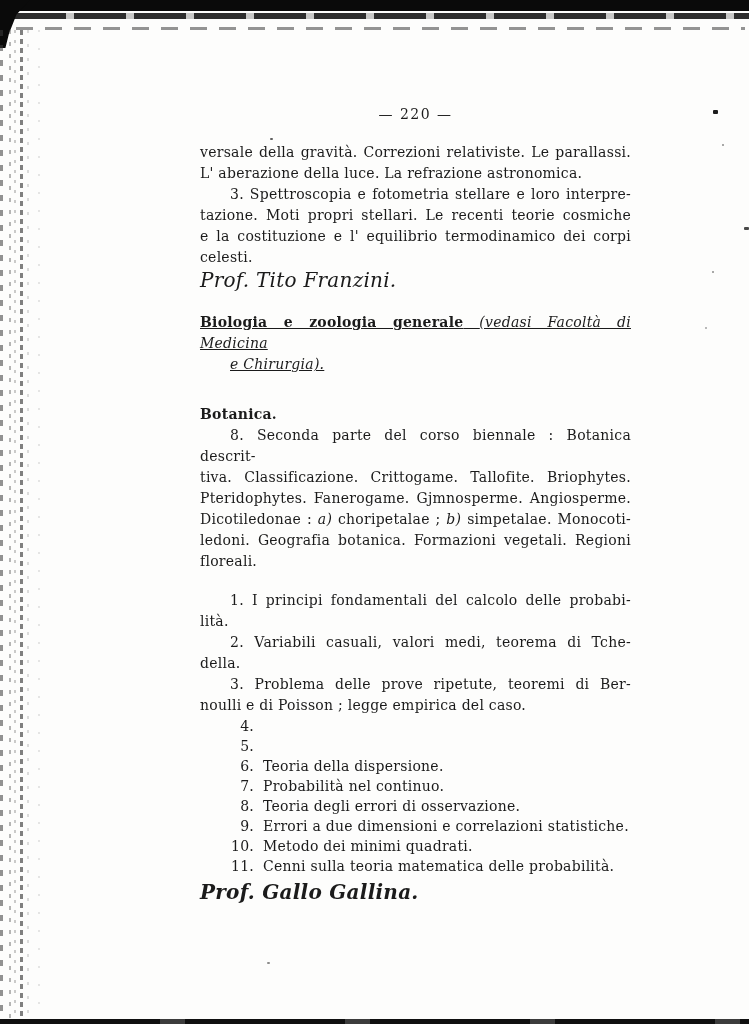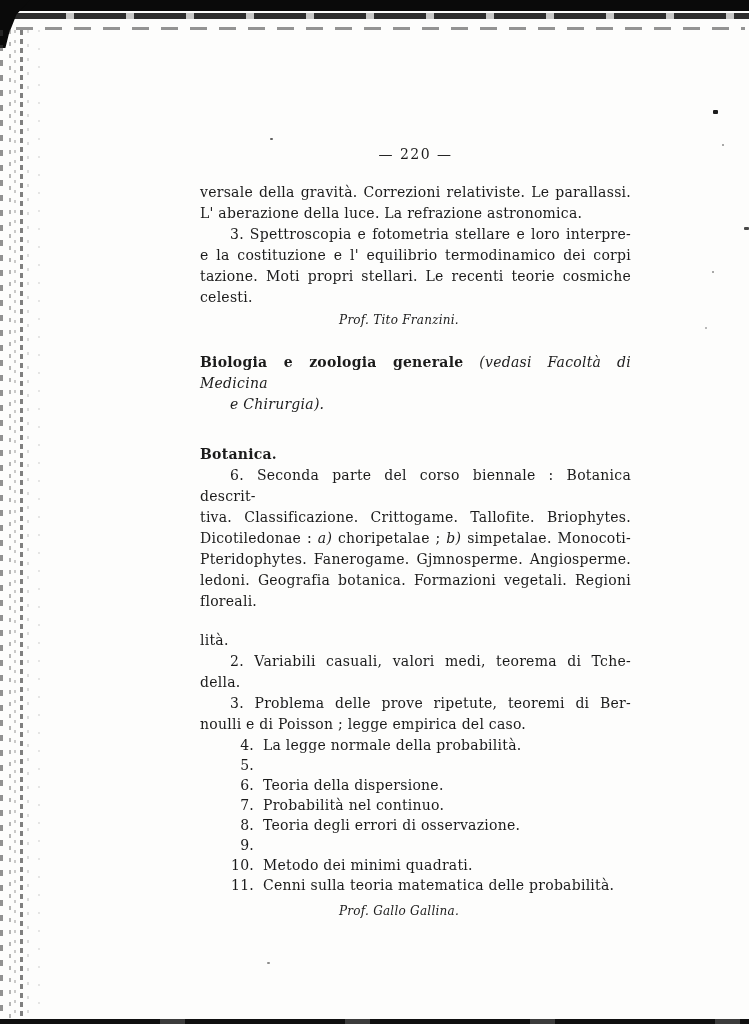--- a/index.html
+++ b/index.html
@@ -44,36 +44,36 @@
   .strip-f { left: 38px; width: 2px; background: repeating-linear-gradient(180deg, #777777 0 2px, transparent 2px 18px); opacity: .18; }
   .bottom-band {
     position: absolute; bottom: 0; left: 0; right: 0; height: 5px;
     background: repeating-linear-gradient(90deg, #101010 0 160px, #3c3c3c 160px 185px);
   }
   .speck { position: absolute; background: #1c1c1c; border-radius: 1px; }
 
   
   .content {
     position: absolute; left: 200px; top: 104px; width: 431px;
-    font-size: 14px; line-height: 21px; letter-spacing: .25px; margin-top: 40px;
+    font-size: 14px; line-height: 21px; letter-spacing: .25px;
   }
   .pageno { text-align: center; margin-bottom: 17px; letter-spacing: 1.5px; }
   .jline { text-align: justify; text-align-last: justify; text-justify: inter-word; }
   .ind   { text-indent: 30px; }
   .b { font-weight: bold; }
   .i { font-style: italic; }
   .heading { font-weight: bold; }
-  .sig { text-align: center; font-style: italic; padding-right: 33px; font-size: 12px; }
+  .sig { text-align: left; font-style: italic; padding-right: 33px; font-size: 20px; }
 
   .mt-sig1 { margin-top: 2px; }
-  .mt-bio  { margin-top: 21px; }
+  .mt-bio  { margin-top: 21px; text-decoration: underline; }
   .mt-bot  { margin-top: 29px; }
   .mt-cal  { margin-top: 18px; }
   .mt-par  { margin-top: 8px; }
-  .mt-sig2 { margin-top: 6px; }
+  .mt-sig2 { margin-top: 6px; font-weight: bold; }
 
   .list { line-height: 20px; margin-top: 0; }
   .lrow { display: flex; }
   .lnum { flex: none; width: 54px; text-align: right; }
   .ltxt { margin-left: 9px; }
 </style>
 </head>
 <body>
 
 <div class="page">
@@ -101,83 +101,84 @@
 
     <div class="pageno">— 220 —</div>
 
     <div>
       <div class="jline">versale della gravità. Correzioni relativiste. Le parallassi.</div>
       <div>L' aberazione della luce. La refrazione astronomica.</div>
     </div>
 
     <div>
       <div class="jline ind">3. Spettroscopia e fotometria stellare e loro interpre-</div>
+      <div class="jline">tazione. Moti propri stellari. Le recenti teorie cosmiche</div>
       <div class="jline">e la costituzione e l' equilibrio termodinamico dei corpi</div>
-      <div class="jline">tazione. Moti propri stellari. Le recenti teorie cosmiche</div>
       <div>celesti.</div>
     </div>
 
     <div class="sig mt-sig1">Prof. Tito Franzini.</div>
 
     <div class="mt-bio">
       <div class="jline">
         <span class="b">Biologia e zoologia generale</span>
         <span class="i">(vedasi Facoltà di Medicina</span>
       </div>
       <div class="i ind">e Chirurgia).</div>
     </div>
 
     <div class="mt-bot">
       <div class="heading">Botanica.</div>
       <div>
-        <div class="jline ind">6. Seconda parte del corso biennale : Botanica descrit-</div>
+        <div class="jline ind">8. Seconda parte del corso biennale : Botanica descrit-</div>
         <div class="jline">tiva. Classificazione. Crittogame. Tallofite. Briophytes.</div>
+        <div class="jline">Pteridophytes. Fanerogame. Gjmnosperme. Angiosperme.</div>
         <div class="jline"><span>Dicotiledonae : </span><span class="i">a)</span><span> choripetalae ; </span><span class="i">b)</span><span> simpetalae. Monocoti-</span></div>
-        <div class="jline">Pteridophytes. Fanerogame. Gjmnosperme. Angiosperme.</div>
         <div class="jline">ledoni. Geografia botanica. Formazioni vegetali. Regioni</div>
         <div>floreali.</div>
       </div>
     </div>
 
     <div class="mt-cal">
 
       <div class="mt-par">
+        <div class="jline ind">1. I principi fondamentali del calcolo delle probabi-</div>
         <div>lità.</div>
       </div>
       <div>
         <div class="jline ind">2. Variabili casuali, valori medi, teorema di Tche-</div>
         <div>della.</div>
       </div>
       <div>
         <div class="jline ind">3. Problema delle prove ripetute, teoremi di Ber-</div>
         <div>noulli e di Poisson ; legge empirica del caso.</div>
       </div>
 
       <div class="list">
         <div class="lrow">
           <span class="lnum">4.</span>
-          <span class="ltxt">La legge normale della probabilità.</span>
         </div>
         <div class="lrow">
           <span class="lnum">5.</span>
         </div>
         <div class="lrow">
           <span class="lnum">6.</span>
           <span class="ltxt">Teoria della dispersione.</span>
         </div>
         <div class="lrow">
           <span class="lnum">7.</span>
           <span class="ltxt">Probabilità nel continuo.</span>
         </div>
         <div class="lrow">
           <span class="lnum">8.</span>
           <span class="ltxt">Teoria degli errori di osservazione.</span>
         </div>
         <div class="lrow">
           <span class="lnum">9.</span>
+          <span class="ltxt">Errori a due dimensioni e correlazioni statistiche.</span>
         </div>
         <div class="lrow">
           <span class="lnum">10.</span>
           <span class="ltxt">Metodo dei minimi quadrati.</span>
         </div>
         <div class="lrow">
           <span class="lnum">11.</span>
           <span class="ltxt">Cenni sulla teoria matematica delle probabilità.</span>
         </div>
       </div>

